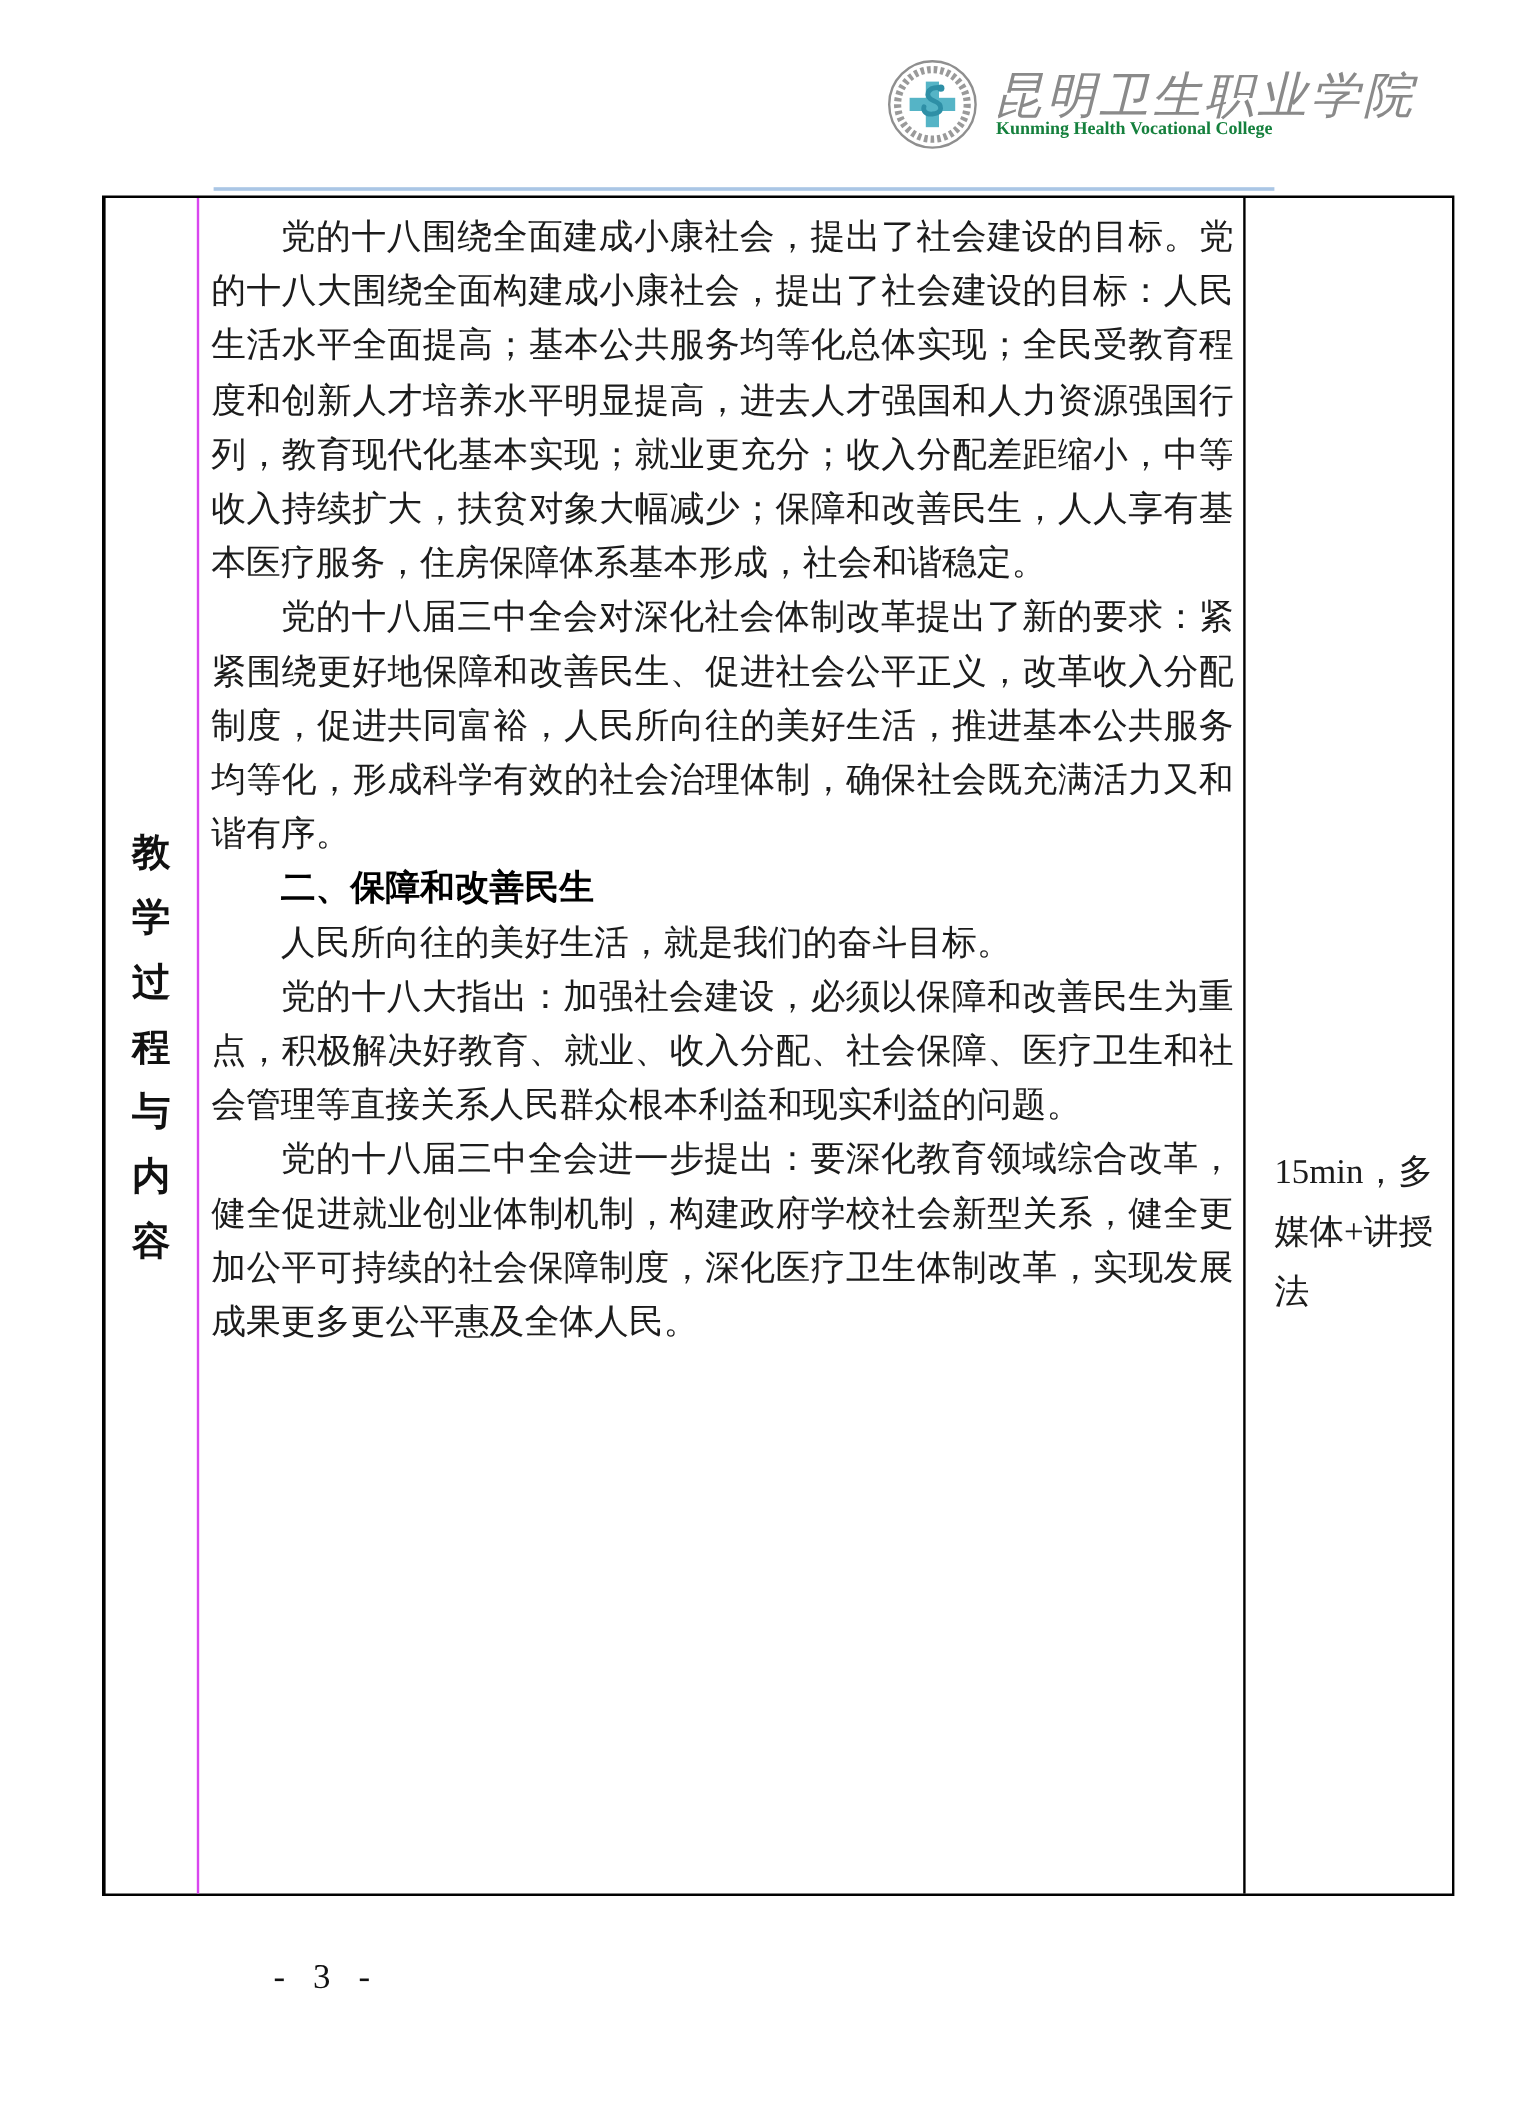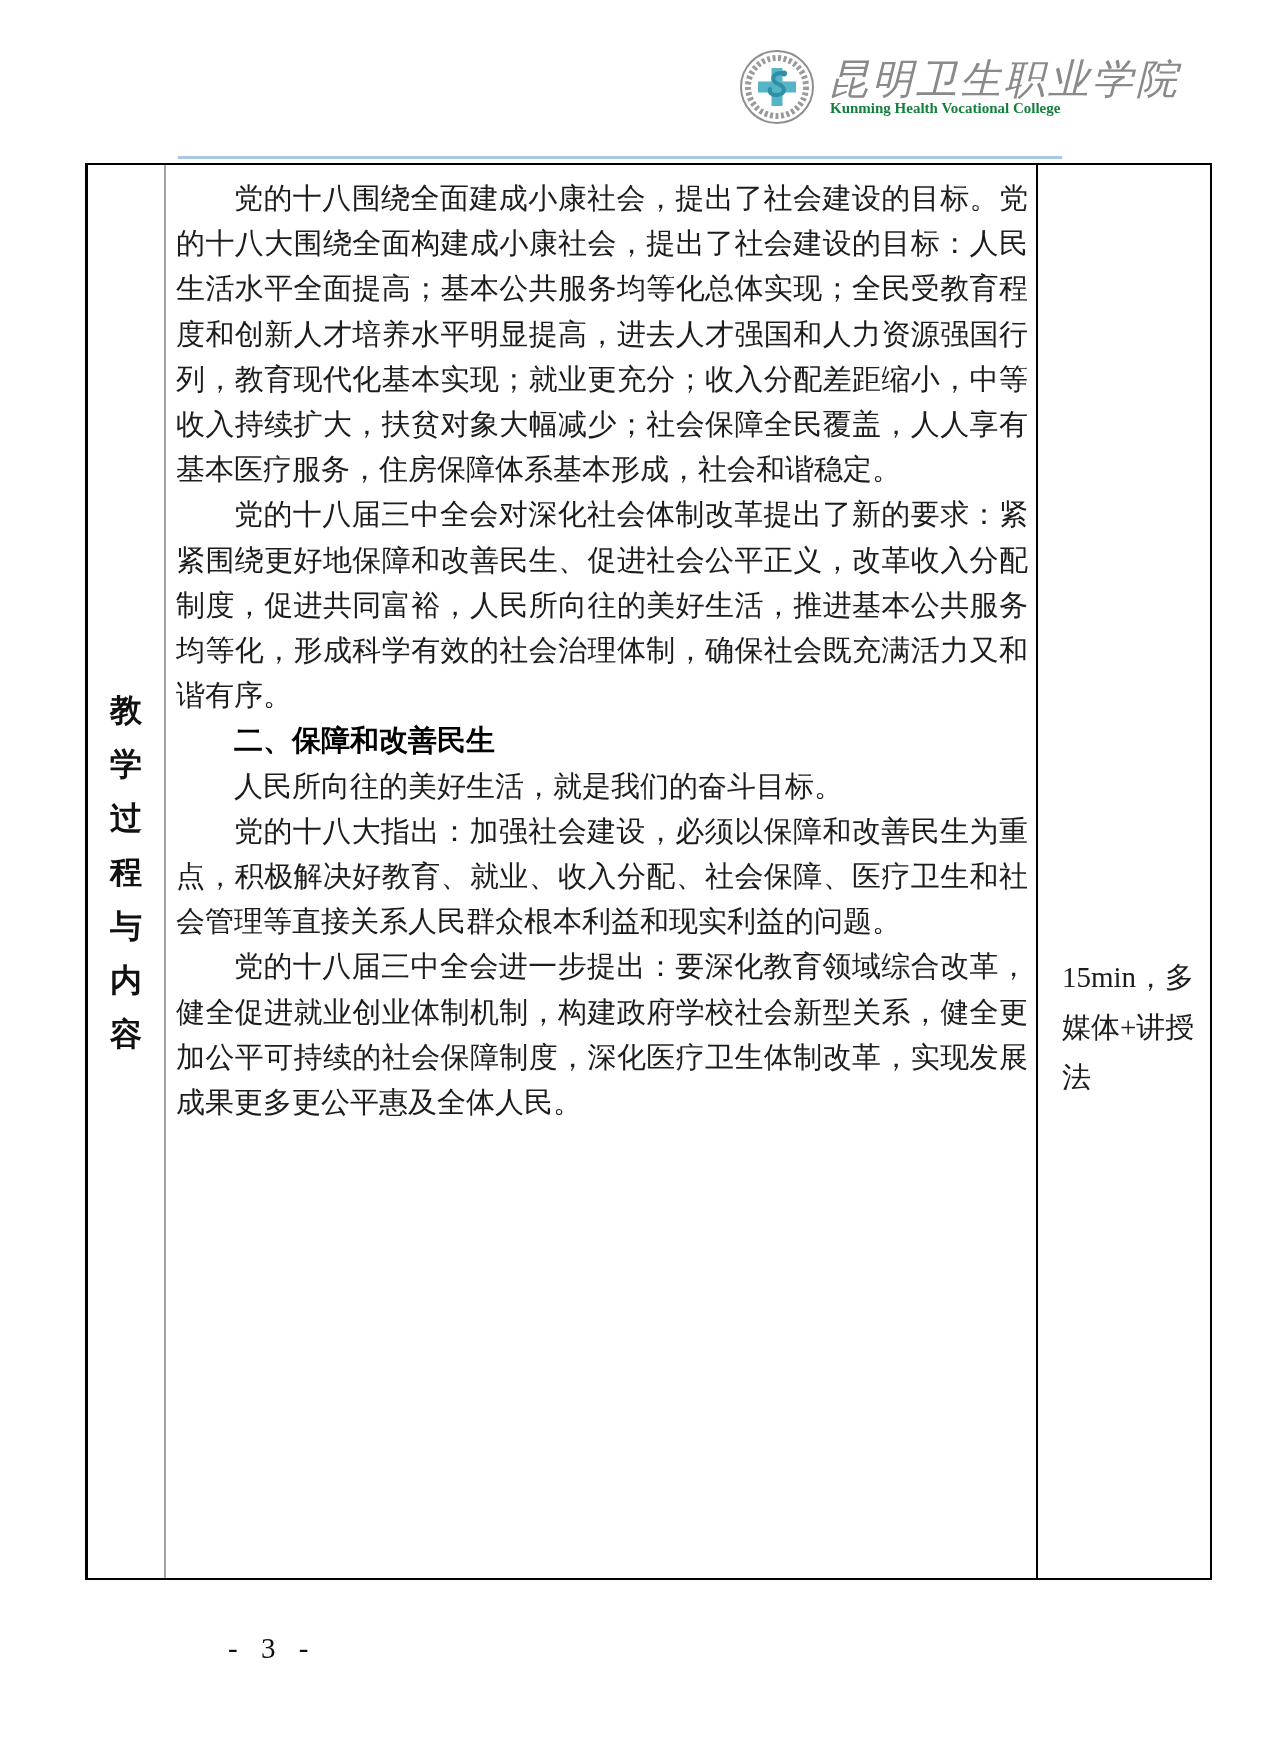--- a/index.html
+++ b/index.html
@@ -32,21 +32,21 @@
   
   .sheet{
     position:absolute;left:85px;top:163px;
     width:1127px;height:1417px;
     border:2px solid #000;border-left-width:3px;
     box-sizing:border-box;
     display:flex;
   }
   .col-label{
     width:78px;flex:0 0 78px;
-    border-right:2px solid #a3a3a3;box-sizing:border-box;
+    border-right:2px solid #d946ef;box-sizing:border-box;
     display:flex;align-items:center;justify-content:center;
   }
   .col-label .vtext{
     width:34px;
     font-size:32px;font-weight:bold;line-height:54px;
     word-break:break-all;text-align:center;
     font-family:"Liberation Sans","DejaVu Sans",sans-serif;
     color:#111;
   }
   .col-main{
@@ -101,21 +101,21 @@
   <div class="brand-en">Kunming Health Vocational College</div>
   <div class="hdr-rule"></div>
 </div>
 
 <div class="sheet">
   <div class="col-label">
     <div class="vtext">教学过程与内容</div>
   </div>
 
   <div class="col-main">
-    <p>党的十八围绕全面建成小康社会，提出了社会建设的目标。党的十八大围绕全面构建成小康社会，提出了社会建设的目标：人民生活水平全面提高；基本公共服务均等化总体实现；全民受教育程度和创新人才培养水平明显提高，进去人才强国和人力资源强国行列，教育现代化基本实现；就业更充分；收入分配差距缩小，中等收入持续扩大，扶贫对象大幅减少；社会保障全民覆盖，人人享有基本医疗服务，住房保障体系基本形成，社会和谐稳定。</p>
+    <p>党的十八围绕全面建成小康社会，提出了社会建设的目标。党的十八大围绕全面构建成小康社会，提出了社会建设的目标：人民生活水平全面提高；基本公共服务均等化总体实现；全民受教育程度和创新人才培养水平明显提高，进去人才强国和人力资源强国行列，教育现代化基本实现；就业更充分；收入分配差距缩小，中等收入持续扩大，扶贫对象大幅减少；保障和改善民生，人人享有基本医疗服务，住房保障体系基本形成，社会和谐稳定。</p>
     <p>党的十八届三中全会对深化社会体制改革提出了新的要求：紧紧围绕更好地保障和改善民生、促进社会公平正义，改革收入分配制度，促进共同富裕，人民所向往的美好生活，推进基本公共服务均等化，形成科学有效的社会治理体制，确保社会既充满活力又和谐有序。</p>
     <p class="heading">二、保障和改善民生</p>
     <p>人民所向往的美好生活，就是我们的奋斗目标。</p>
     <p>党的十八大指出：加强社会建设，必须以保障和改善民生为重点，积极解决好教育、就业、收入分配、社会保障、医疗卫生和社会管理等直接关系人民群众根本利益和现实利益的问题。</p>
     <p>党的十八届三中全会进一步提出：要深化教育领域综合改革，健全促进就业创业体制机制，构建政府学校社会新型关系，健全更加公平可持续的社会保障制度，深化医疗卫生体制改革，实现发展成果更多更公平惠及全体人民。</p>
   </div>
 
   <div class="col-method">
     <div class="method">15min，多媒体+讲授法</div>
   </div>

